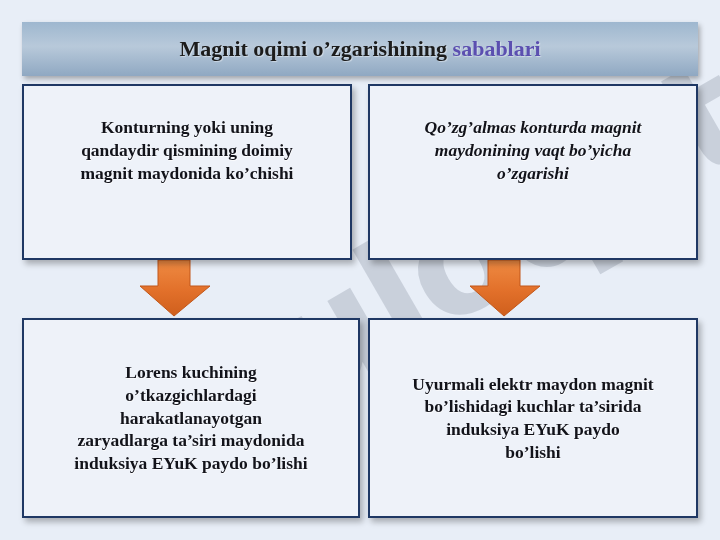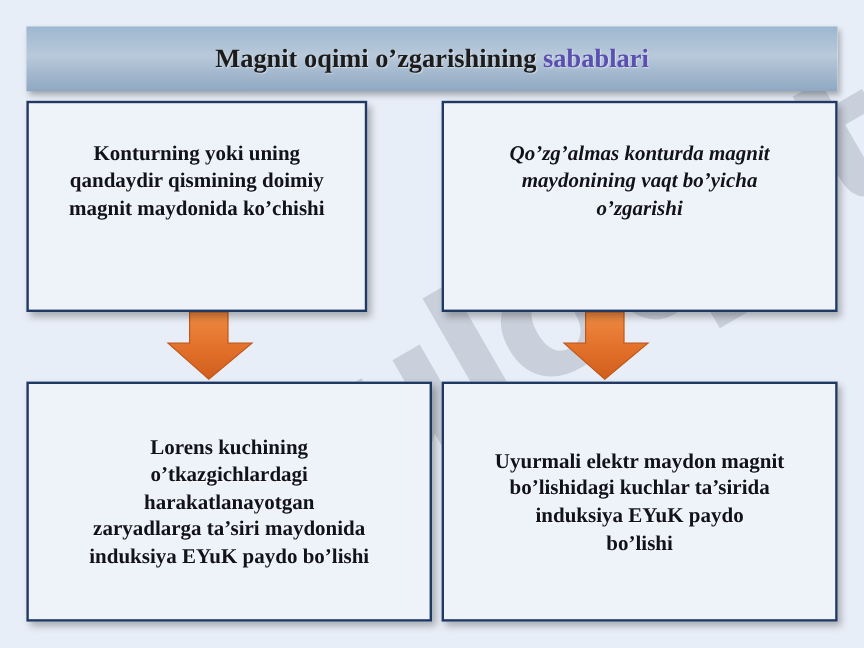--- a/index.html
+++ b/index.html
@@ -82,21 +82,21 @@
     font-size: 17.5px;
     line-height: 1.30;
     color: #12131a;
     text-align: center;
     padding: 6px 10px;
     white-space: pre-line;
     text-shadow: 0.5px 0.5px 0.8px rgba(255,255,255,0.8);
   }
   .box.top .box-text { padding-top: 2px; }
 
-  #box-top-left    { left: 22px;  top: 84px;  width: 284px; height: 176px; }
+  #box-top-left    { left: 22px;  top: 84px;  width: 330px; height: 176px; }
   #box-top-right   { left: 368px; top: 84px;  width: 330px; height: 176px; font-style: italic; }
   #box-bottom-left { left: 22px;  top: 318px; width: 338px; height: 200px; }
   #box-bottom-right{ left: 368px; top: 318px; width: 330px; height: 200px; }
 
   
   #box-top-left .box-text,
   #box-top-right .box-text { align-self: flex-start; margin-top: 28px; }
 
   
   .arrow {

